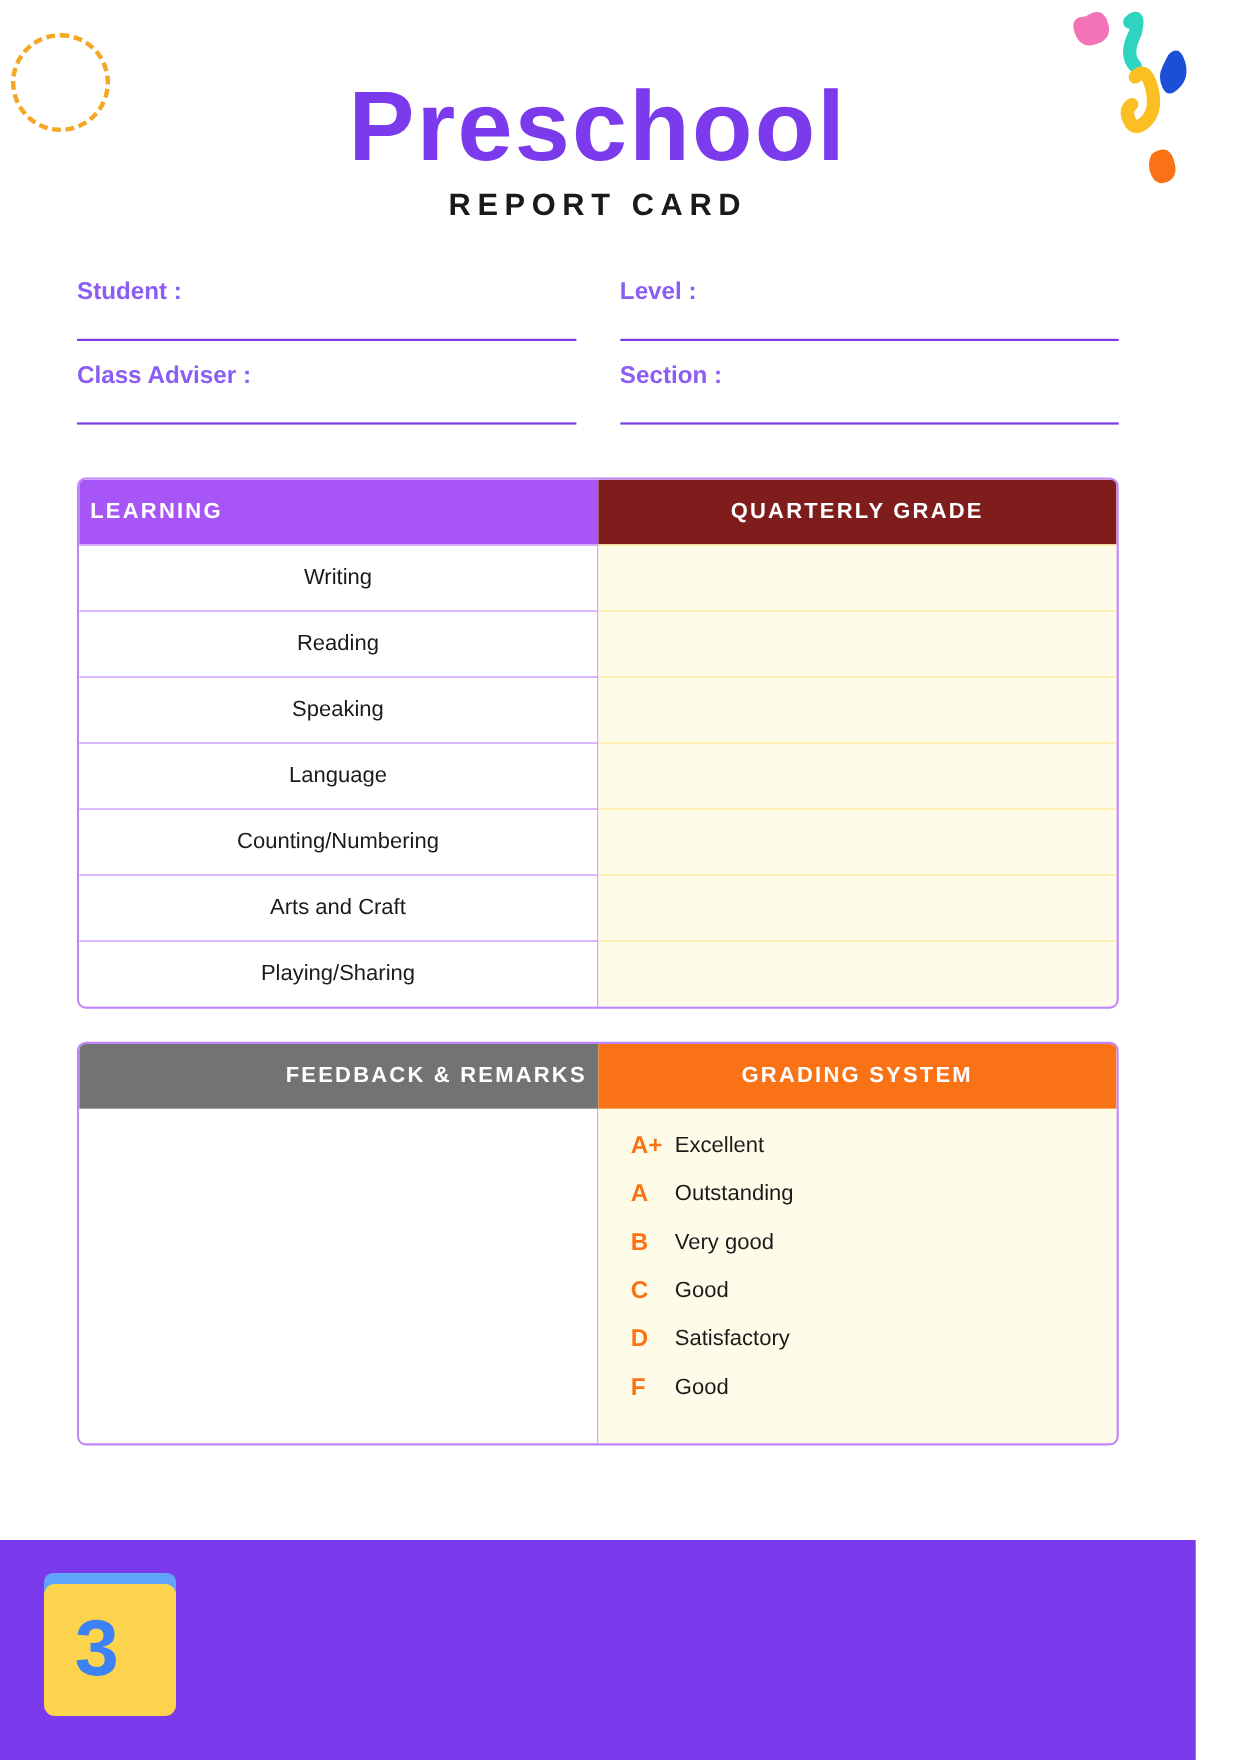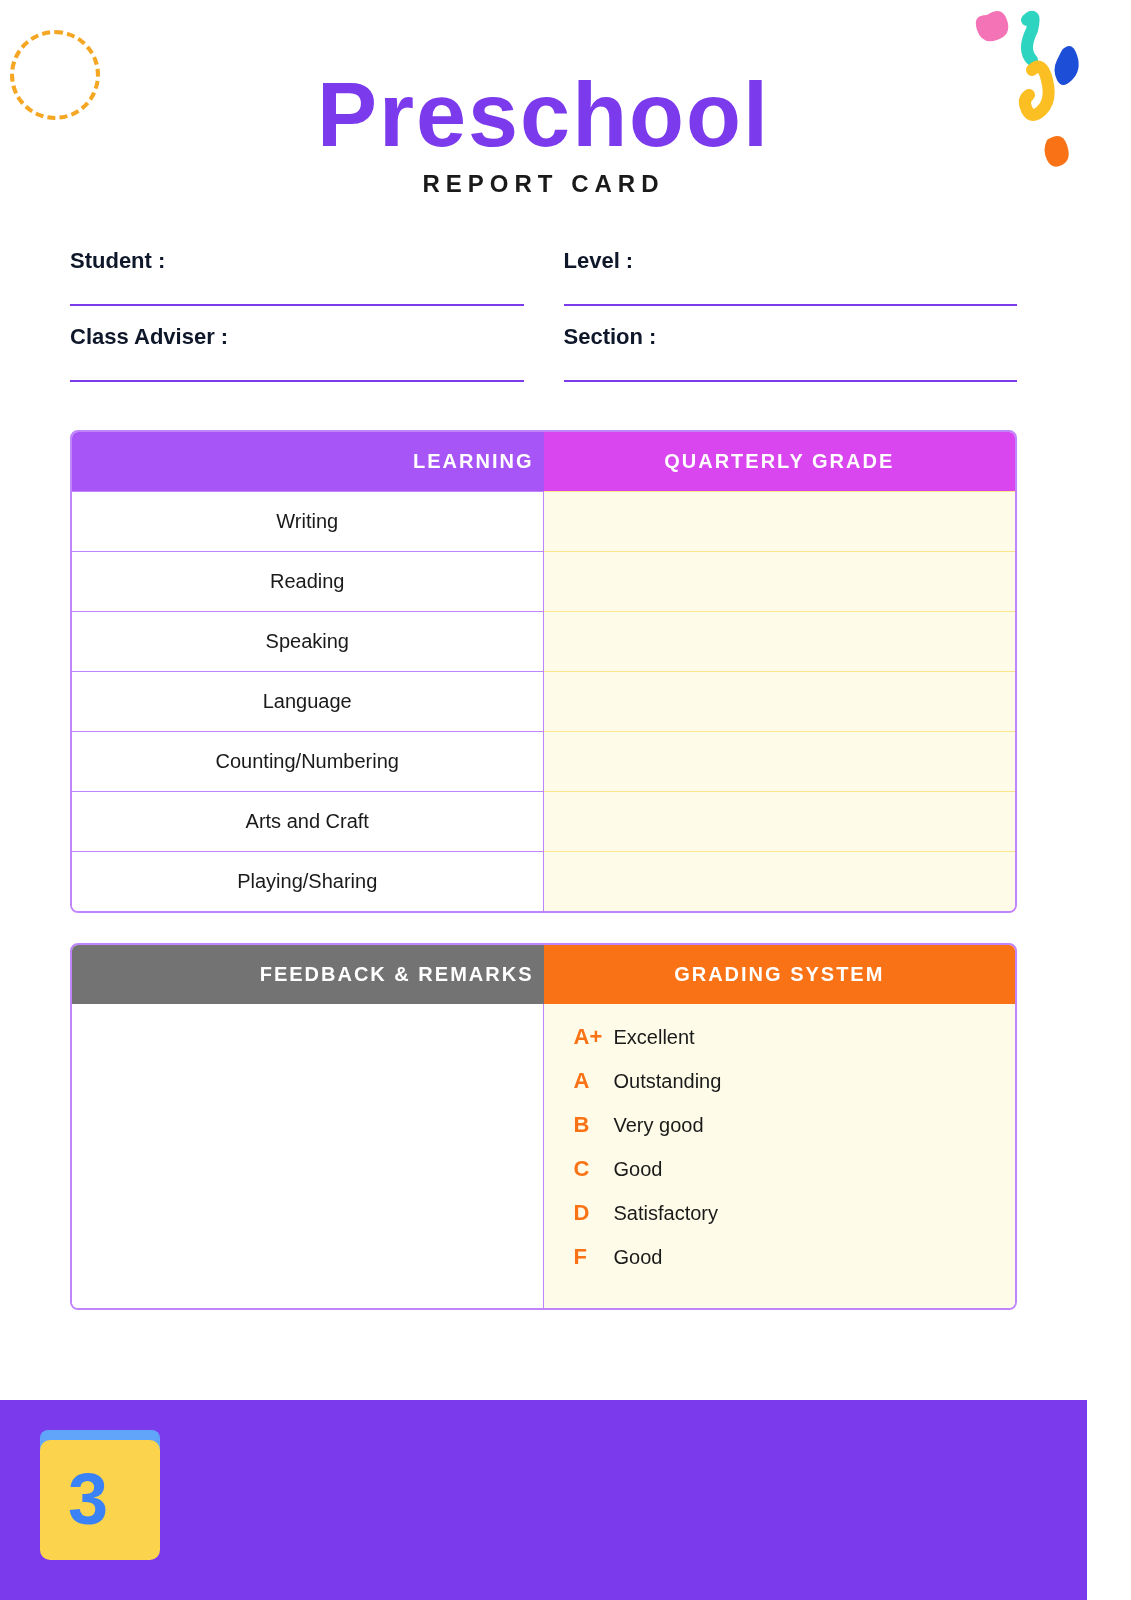--- a/index.html
+++ b/index.html
@@ -40,21 +40,21 @@
     .title-preschool {
       font-size: 90px;
       font-weight: 900;
       color: #7c3aed;
       font-family: 'Arial Rounded MT Bold', 'Arial', sans-serif;
       letter-spacing: 2px;
       line-height: 1;
     }
 
     .title-report-card {
-      font-size: 24px;
+      font-size: 28px;
       font-weight: 700;
       color: #1a1a1a;
       letter-spacing: 6px;
       margin-top: 10px;
     }
 
     
     .info-section {
       margin: 40px 70px 30px 70px;
       display: flex;
@@ -65,21 +65,21 @@
       flex: 1;
     }
 
     .info-row {
       margin-bottom: 18px;
     }
 
     .info-label {
       font-size: 22px;
       font-weight: 700;
-      color: #0f172a;
+      color: #8b5cf6;
       display: inline;
     }
 
     .info-underline {
       display: block;
       width: 100%;
       border-bottom: 2px solid #7c3aed;
       margin-top: 4px;
       height: 28px;
     }
@@ -99,25 +99,25 @@
       display: grid;
       grid-template-columns: 1fr 1fr;
       border: 2px solid #c084fc;
       border-radius: 8px;
       overflow: hidden;
     }
 
     .table-header-left {
       background: #a855f7;
       padding: 18px 10px;
-      text-align: right;
+      text-align: left;
     }
 
     .table-header-right {
-      background: #d946ef;
+      background: #7f1d1d;
       padding: 18px 10px;
       text-align: center;
     }
 
     .table-header-text {
       color: #ffffff;
       font-size: 20px;
       font-weight: 700;
       letter-spacing: 2px;
     }

